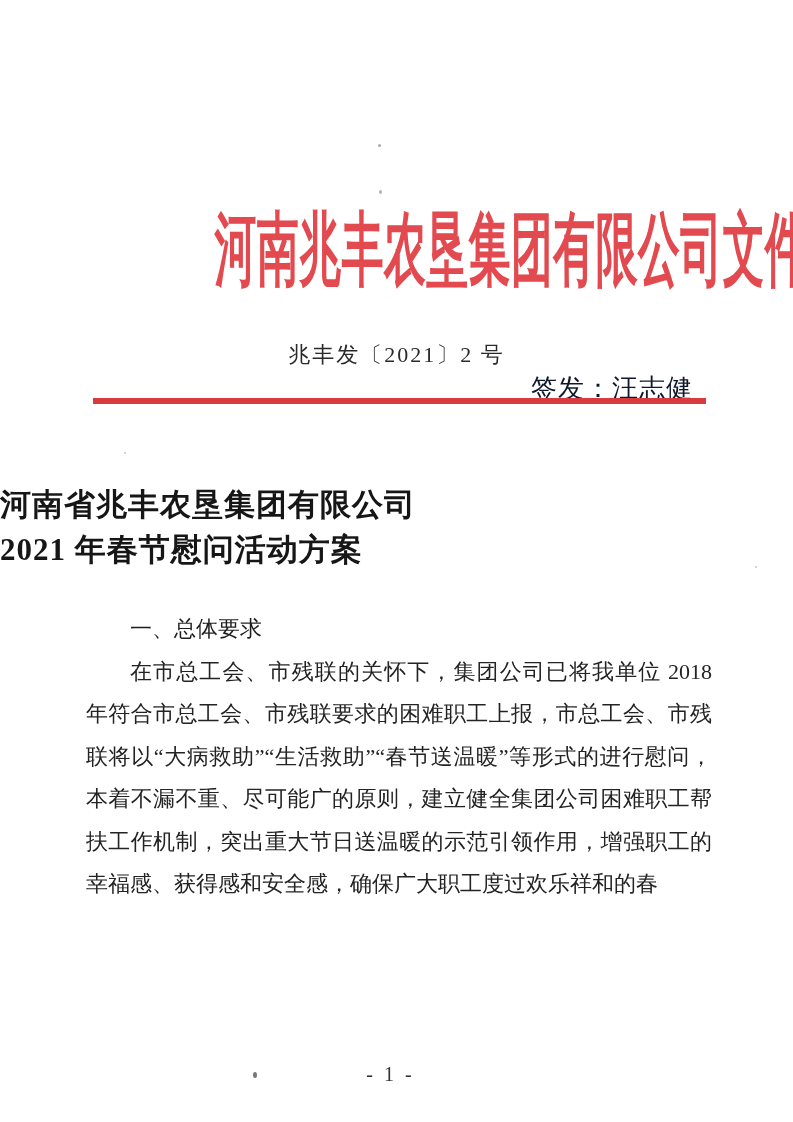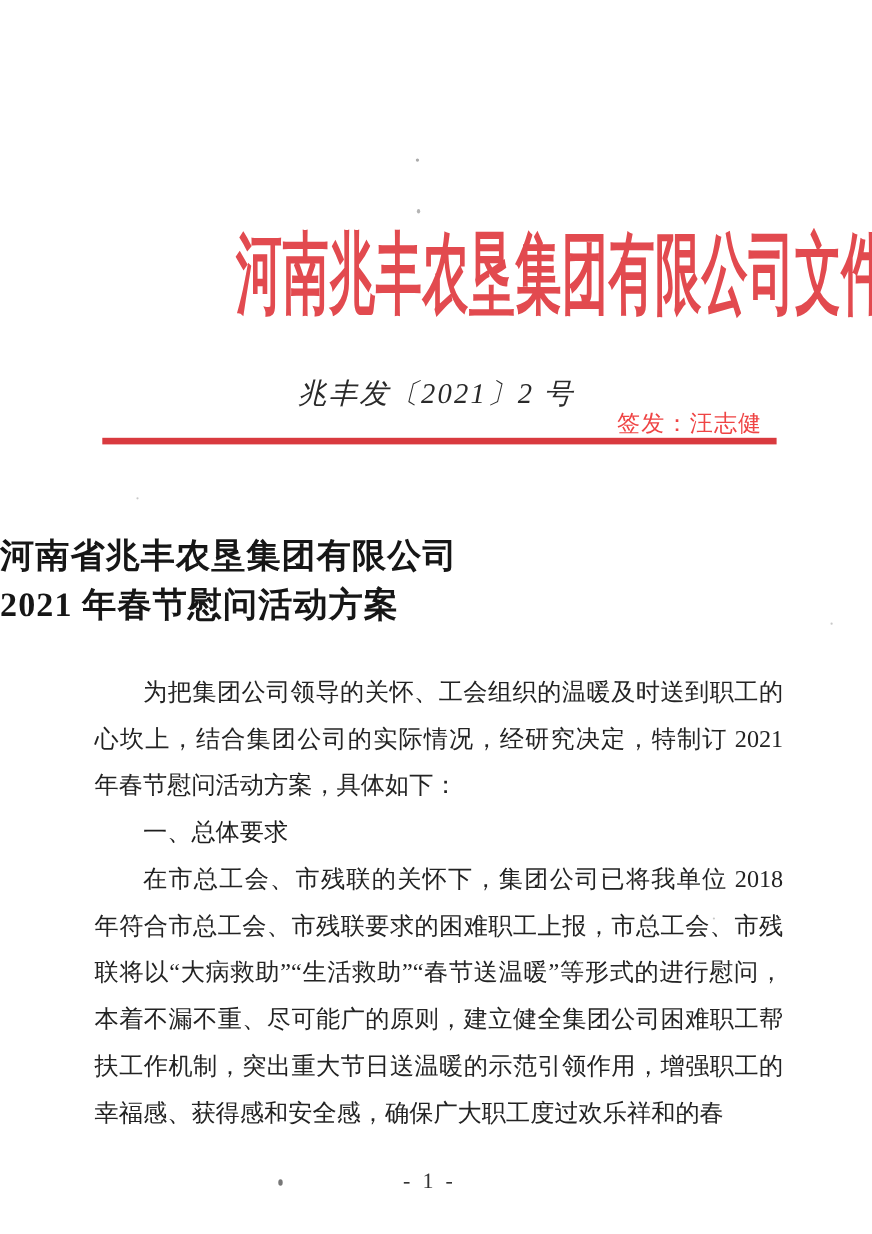--- a/index.html
+++ b/index.html
@@ -30,30 +30,29 @@
     color:var(--banner-red);
     white-space:nowrap;
     letter-spacing:1px;
     transform:scale(0.58,1.12);
     transform-origin:center top;
     font-family:"Liberation Serif", serif;
   }
   .doc-number{
     position:absolute;top:340px;left:0;width:100%;
     text-align:center;
-    font-size:26px;
+    font-size:22px;
     letter-spacing:2px;
     color:#2a2a2a;
-    font-style:italic;
   }
   .issuer{
     position:absolute;top:371px;right:100px;
-    font-size:21px;
+    font-size:26px;
     letter-spacing:1px;
-    color:#ef4444;
+    color:#0f172a;
   }
   .red-rule{
     position:absolute;top:398px;left:93px;
     width:613px;height:6px;
     background:var(--rule-red);
   }
   .doc-title{
     position:absolute;top:482px;left:0;width:100%;
     text-align:left;
     font-weight:bold;
@@ -107,21 +106,20 @@
   <div class="issuer">签发：汪志健</div>
 
   <div class="red-rule"></div>
 
   <div class="doc-title">
     <div>河南省兆丰农垦集团有限公司</div>
     <div>2021 年春节慰问活动方案</div>
   </div>
 
   <div class="body-text">
-    <p>为把集团公司领导的关怀、工会组织的温暖及时送到职工的心坎上，结合集团公司的实际情况，经研究决定，特制订 2021 年春节慰问活动方案，具体如下：</p>
     <p class="section-heading">一、总体要求</p>
     <p>在市总工会、市残联的关怀下，集团公司已将我单位 2018 年符合市总工会、市残联要求的困难职工上报，市总工会、市残联将以“大病救助”“生活救助”“春节送温暖”等形式的进行慰问，本着不漏不重、尽可能广的原则，建立健全集团公司困难职工帮扶工作机制，突出重大节日送温暖的示范引领作用，增强职工的幸福感、获得感和安全感，确保广大职工度过欢乐祥和的春</p>
   </div>
 
   <div class="page-footer">- 1 -</div>
 
   <div class="speck s1"></div>
   <div class="speck s2"></div>
   <div class="speck s3"></div>
   <div class="speck s4"></div>

